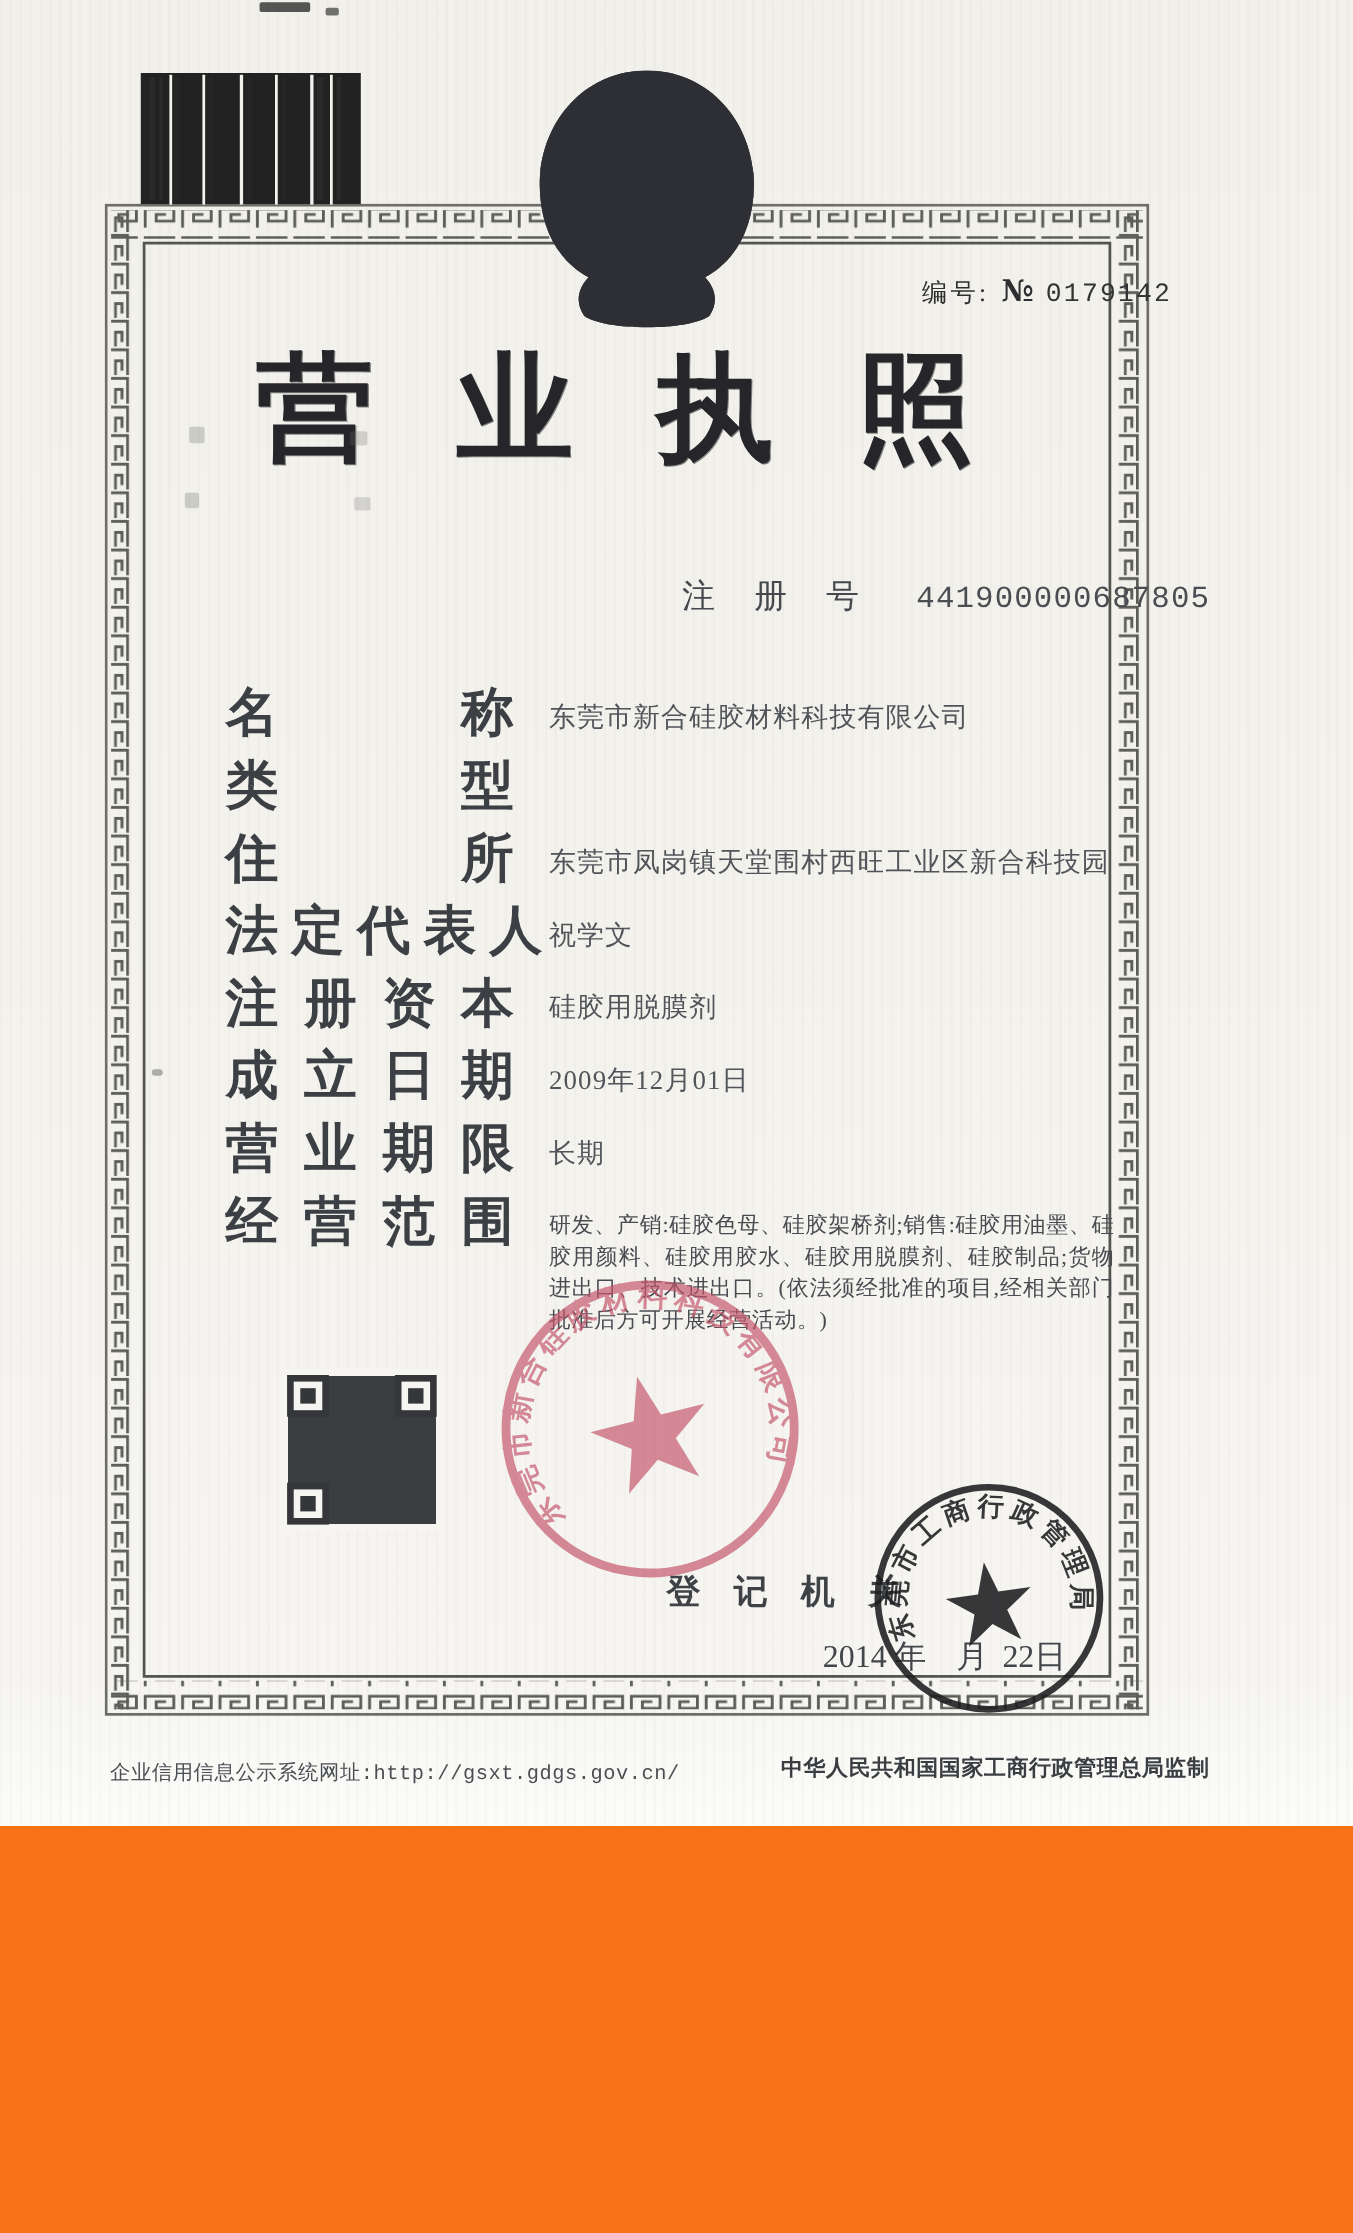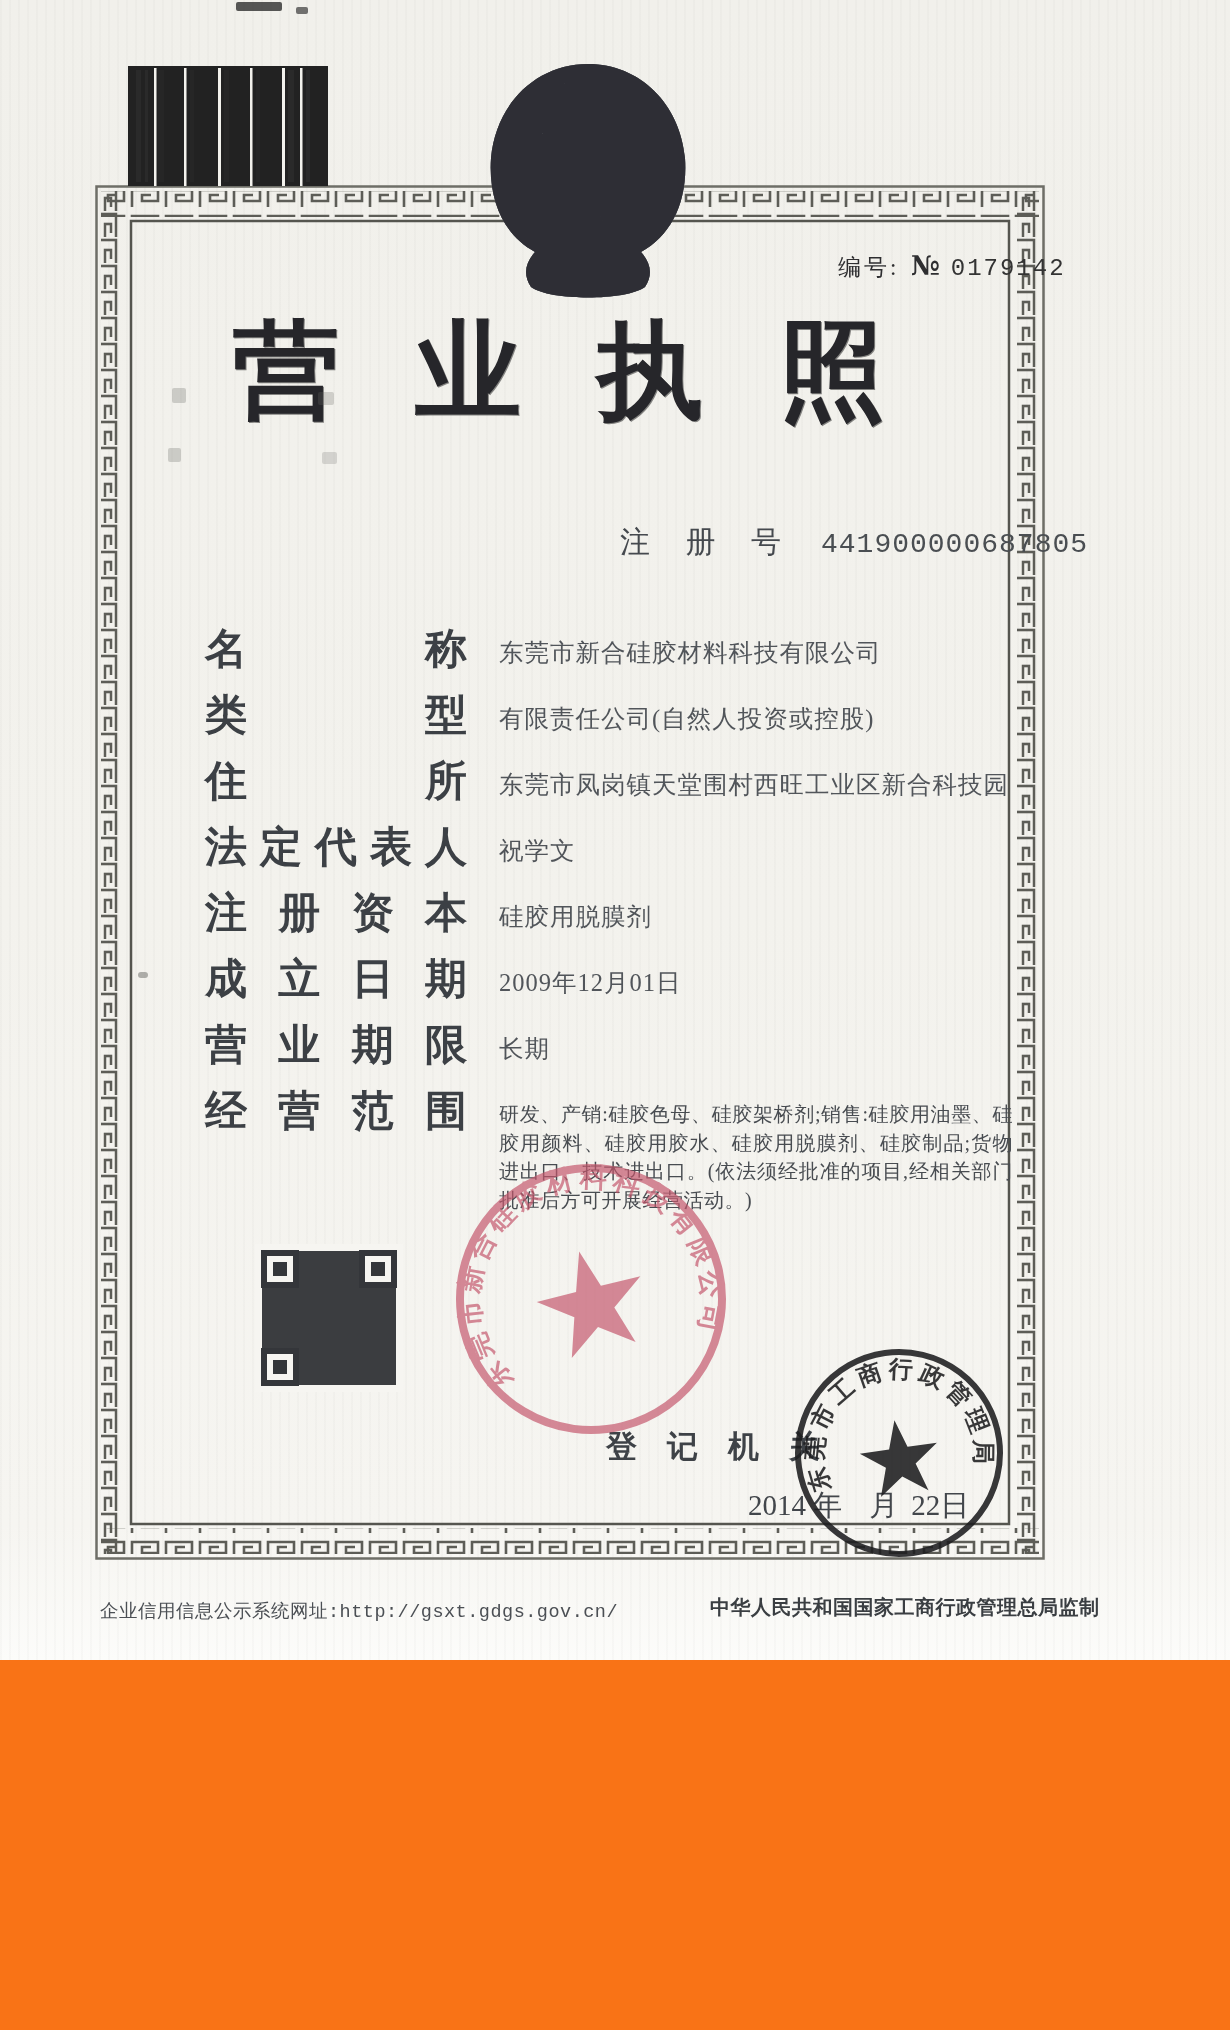--- a/index.html
+++ b/index.html
@@ -29,29 +29,29 @@
   .serial .lbl { font-size:23px; letter-spacing:3px; }
   .serial .no  { font-size:27px; font-weight:bold; font-family:"DejaVu Serif",serif; }
   .serial .digits { font-size:24px; font-family:"Liberation Mono",monospace; letter-spacing:2px; color:#333; }
   
   .title {
     position:absolute; left:233px; top:300px; z-index:2; white-space:nowrap;
     font-family:"DejaVu Sans",sans-serif; font-weight:900; font-size:106px;
     letter-spacing:76px; color:#26262a; text-shadow:1px 1px 0 rgba(40,40,40,.55);
   }
   
-  .regline { position:absolute; left:620px; top:522px; z-index:2; display:flex; align-items:baseline; }
+  .regline { position:absolute; left:620px; top:522px; z-index:2; display:flex; align-items:baseline;gap:12px; }
   .regline .reglabel { font-size:30px; letter-spacing:14px; color:#45494e; }
   .regline .regno { font-size:28px; font-family:"Liberation Mono",monospace; letter-spacing:1px; color:#4a4e52; margin-left:26px; }
   
   .rows { position:absolute; left:205px; top:626px; width:810px; z-index:2; }
   .row { display:flex; align-items:flex-start; height:66px; }
   .row.scope { height:auto; }
   .flabel {
-    width:262px; flex:0 0 262px; font-size:42px; line-height:46px;
+    width:262px; flex:0 0 262px; font-size:48px; line-height:46px;
     color:#3c4045; font-weight:600;
     text-align:justify; text-align-last:justify; white-space:nowrap;
   }
   .fvalue { margin-left:32px; font-size:24.5px; line-height:44px; padding-top:5px; color:#51555a; letter-spacing:1px; }
   .row.scope .fvalue {
     width:514px; font-size:20px; line-height:28.5px; padding-top:12px;
     text-align:justify; color:#484c51; letter-spacing:0.5px;
   }
   
   .registrar {
@@ -165,21 +165,20 @@
       <span class="regno">441900000687805</span>
     </div>
 
     <div class="rows">
       <div class="row">
         <div class="flabel">名 称</div>
         <div class="fvalue">东莞市新合硅胶材料科技有限公司</div>
       </div>
       <div class="row">
         <div class="flabel">类 型</div>
-        <div class="fvalue">有限责任公司(自然人投资或控股)</div>
       </div>
       <div class="row">
         <div class="flabel">住 所</div>
         <div class="fvalue">东莞市凤岗镇天堂围村西旺工业区新合科技园</div>
       </div>
       <div class="row">
         <div class="flabel">法 定 代 表 人</div>
         <div class="fvalue">祝学文</div>
       </div>
       <div class="row">

